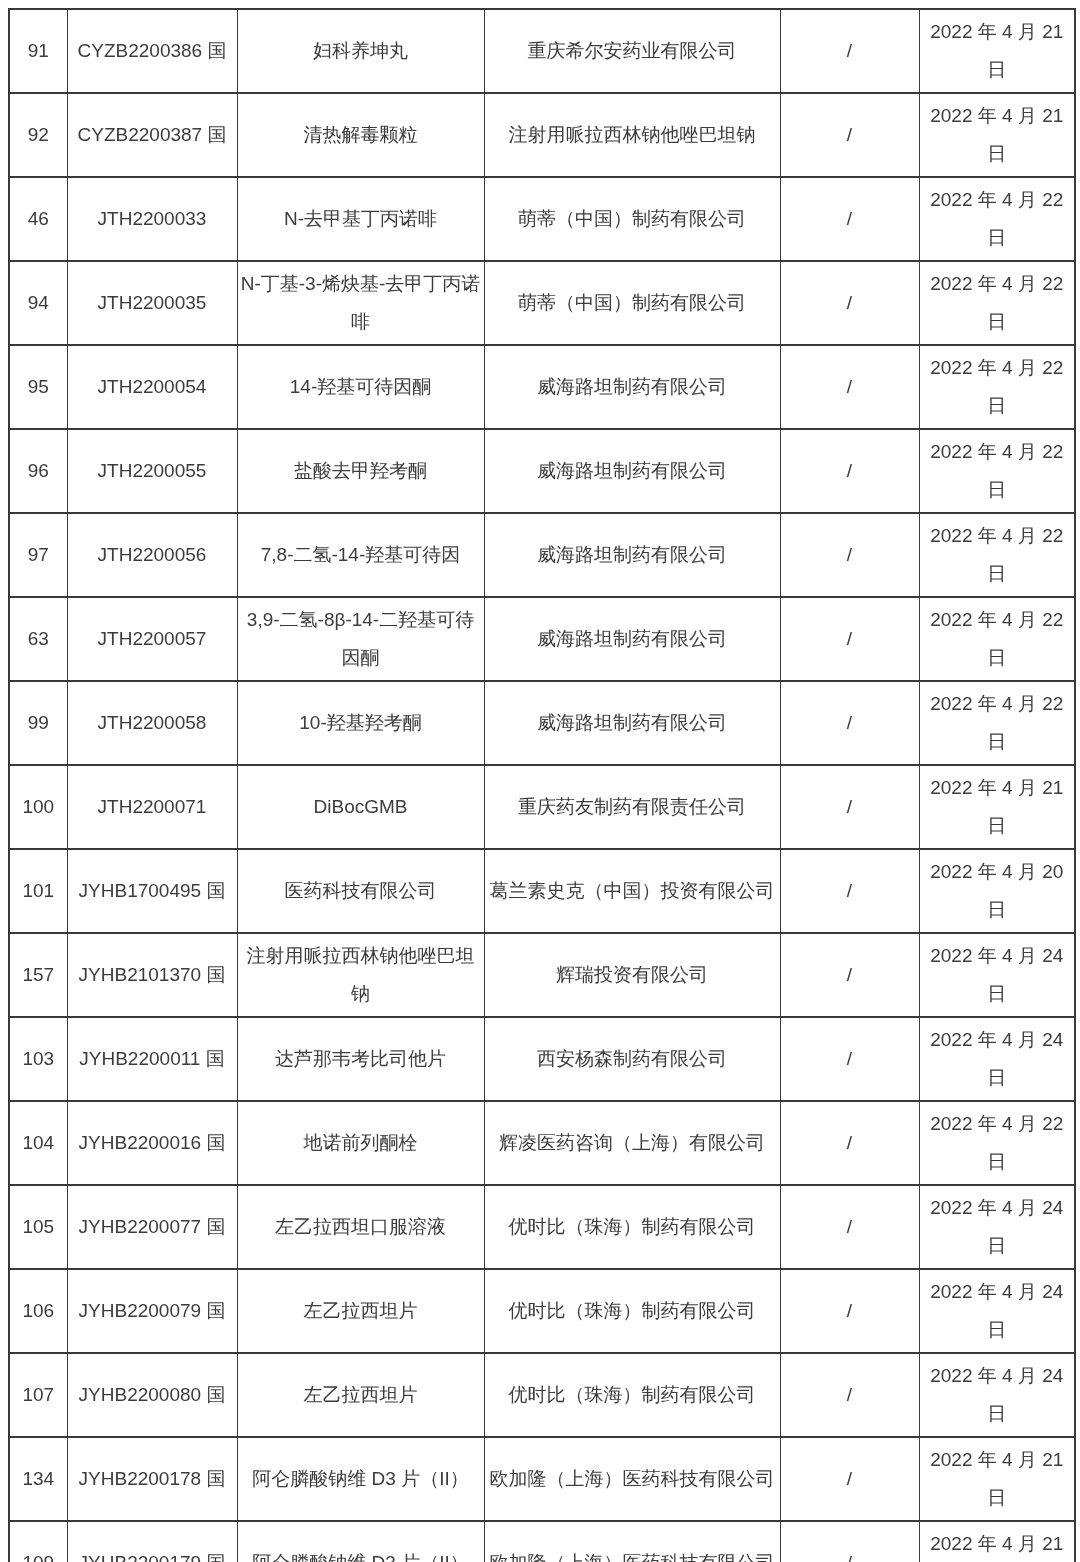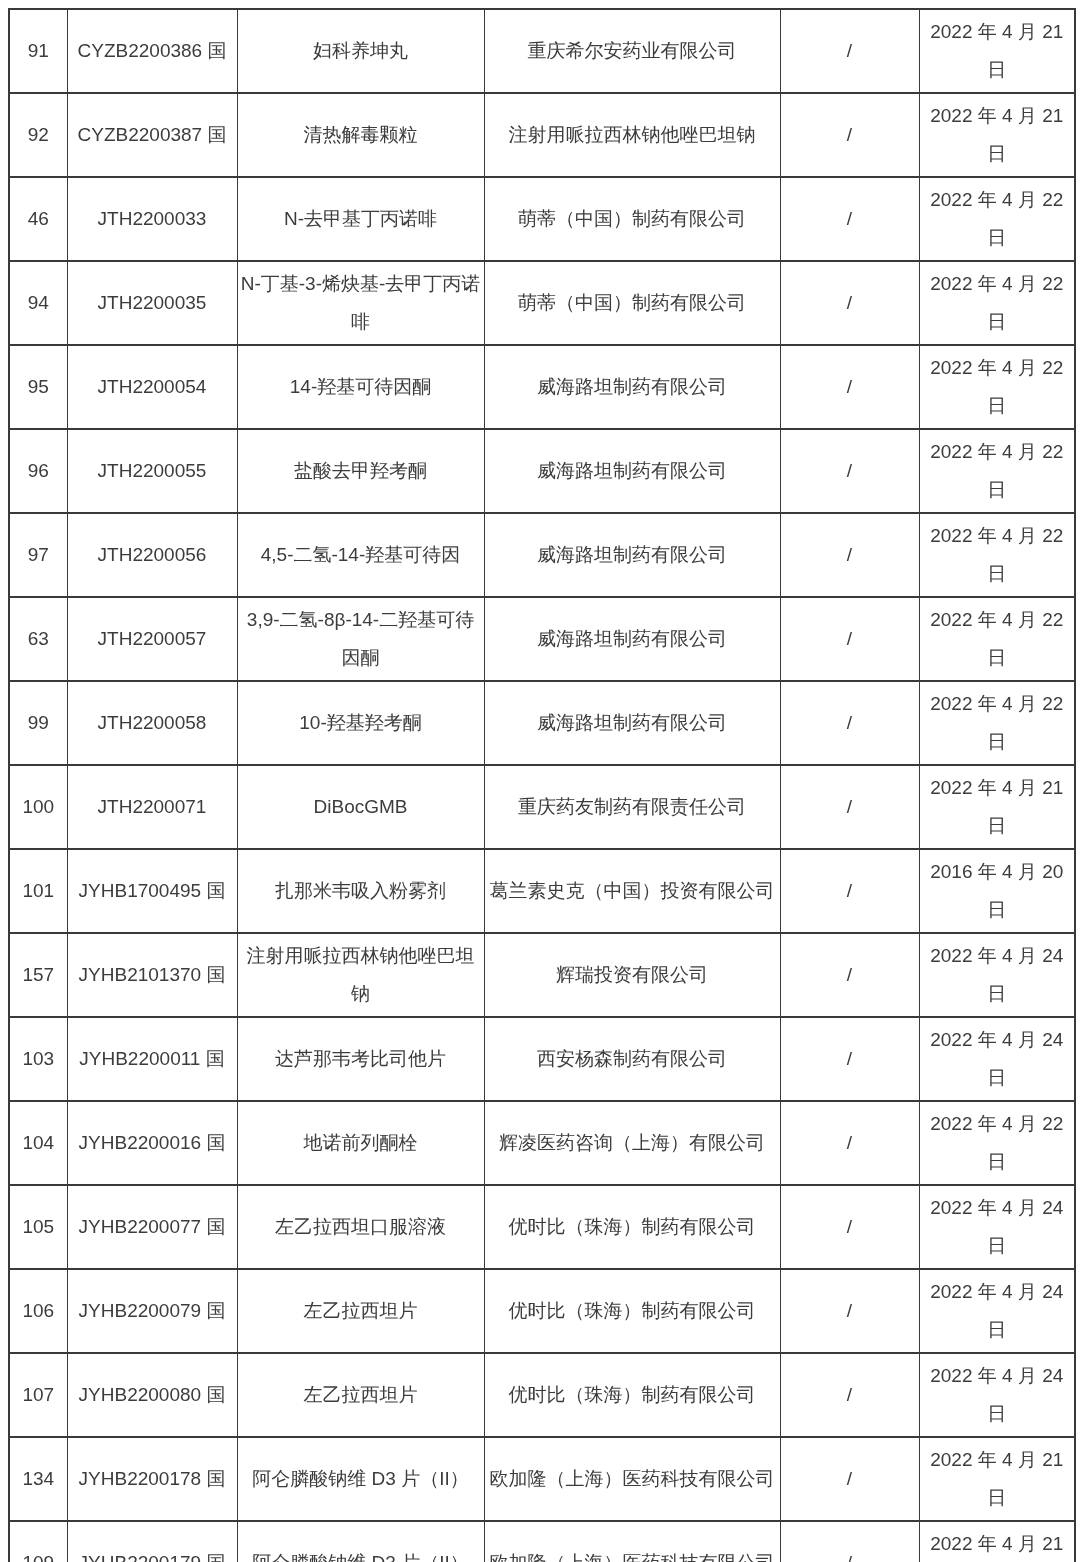--- a/index.html
+++ b/index.html
@@ -112,21 +112,21 @@
           <td>96</td>
           <td>JTH2200055</td>
           <td>盐酸去甲羟考酮</td>
           <td>威海路坦制药有限公司</td>
           <td>/</td>
           <td>2022 年 4 月 22 日</td>
         </tr>
         <tr>
           <td>97</td>
           <td>JTH2200056</td>
-          <td>4,5-二氢-14-羟基可待因</td>
+          <td>7,8-二氢-14-羟基可待因</td>
           <td>威海路坦制药有限公司</td>
           <td>/</td>
           <td>2022 年 4 月 22 日</td>
         </tr>
         <tr>
           <td>63</td>
           <td>JTH2200057</td>
           <td>3,9-二氢-8β-14-二羟基可待因酮</td>
           <td>威海路坦制药有限公司</td>
           <td>/</td>
@@ -144,24 +144,24 @@
           <td>100</td>
           <td>JTH2200071</td>
           <td>DiBocGMB</td>
           <td>重庆药友制药有限责任公司</td>
           <td>/</td>
           <td>2022 年 4 月 21 日</td>
         </tr>
         <tr>
           <td>101</td>
           <td>JYHB1700495 国</td>
-          <td>扎那米韦吸入粉雾剂</td>
+          <td>医药科技有限公司</td>
           <td>葛兰素史克（中国）投资有限公司</td>
           <td>/</td>
-          <td>2016 年 4 月 20 日</td>
+          <td>2022 年 4 月 20 日</td>
         </tr>
         <tr>
           <td>157</td>
           <td>JYHB2101370 国</td>
           <td>注射用哌拉西林钠他唑巴坦钠</td>
           <td>辉瑞投资有限公司</td>
           <td>/</td>
           <td>2022 年 4 月 24 日</td>
         </tr>
         <tr>

